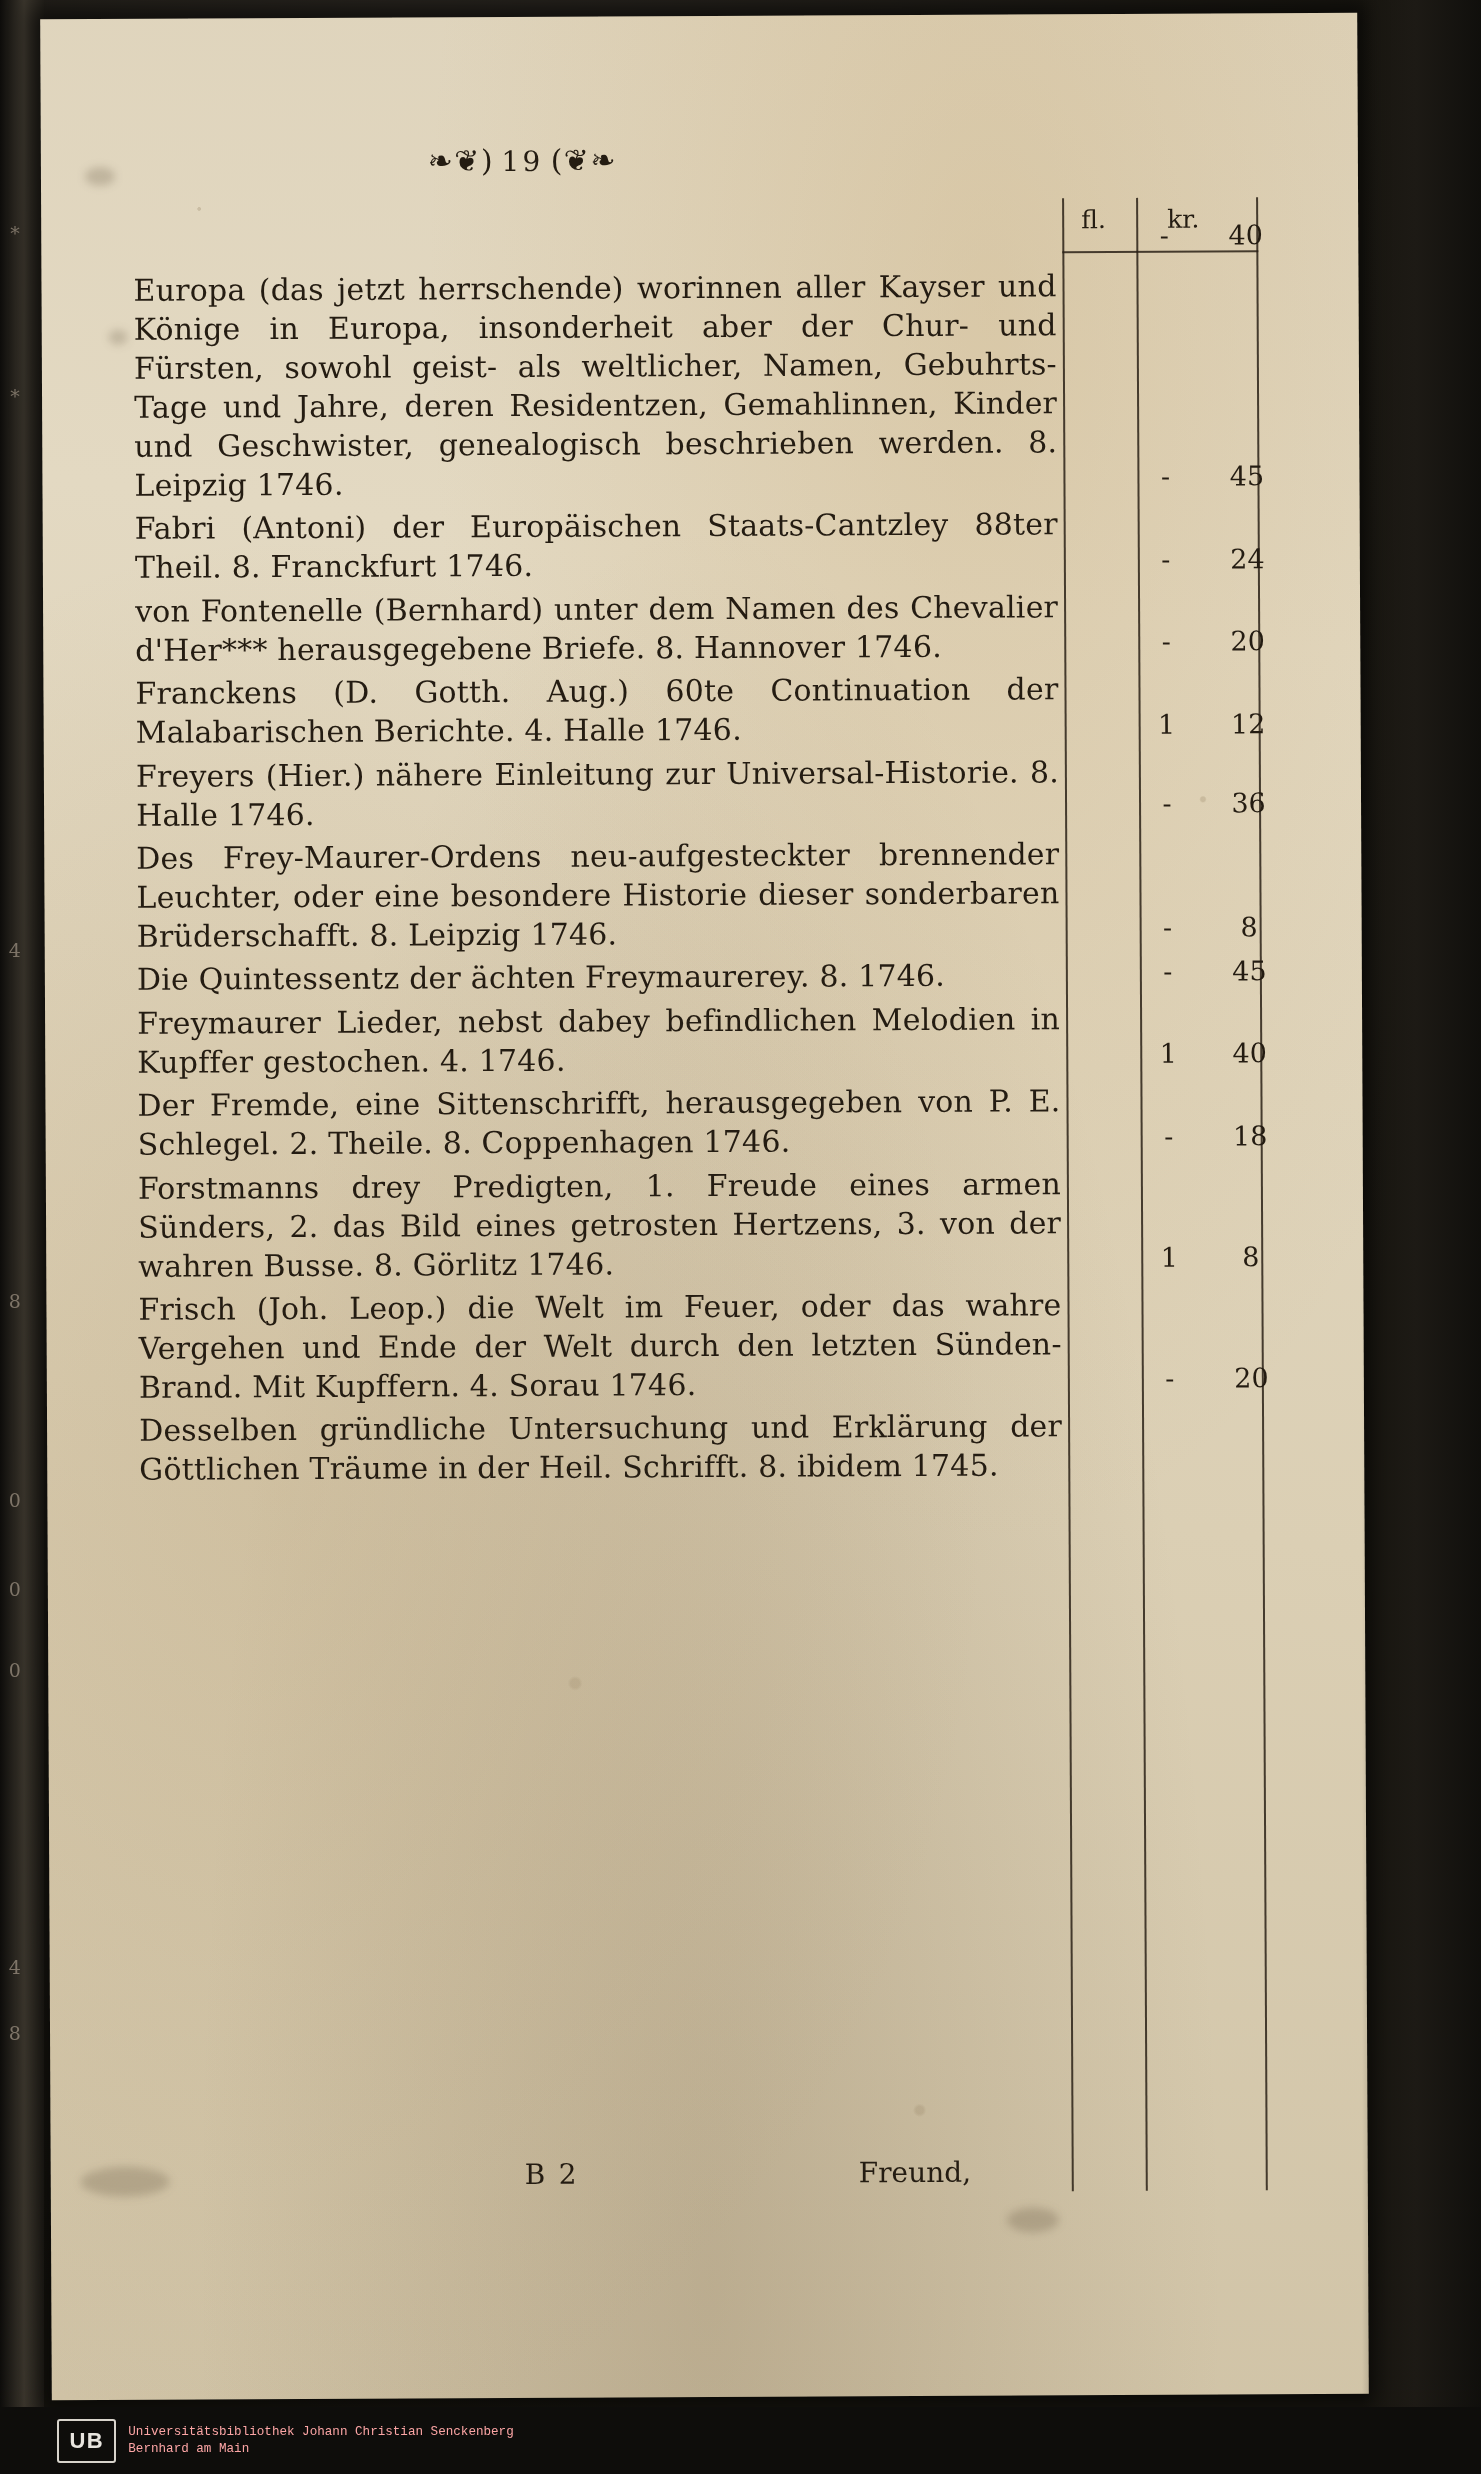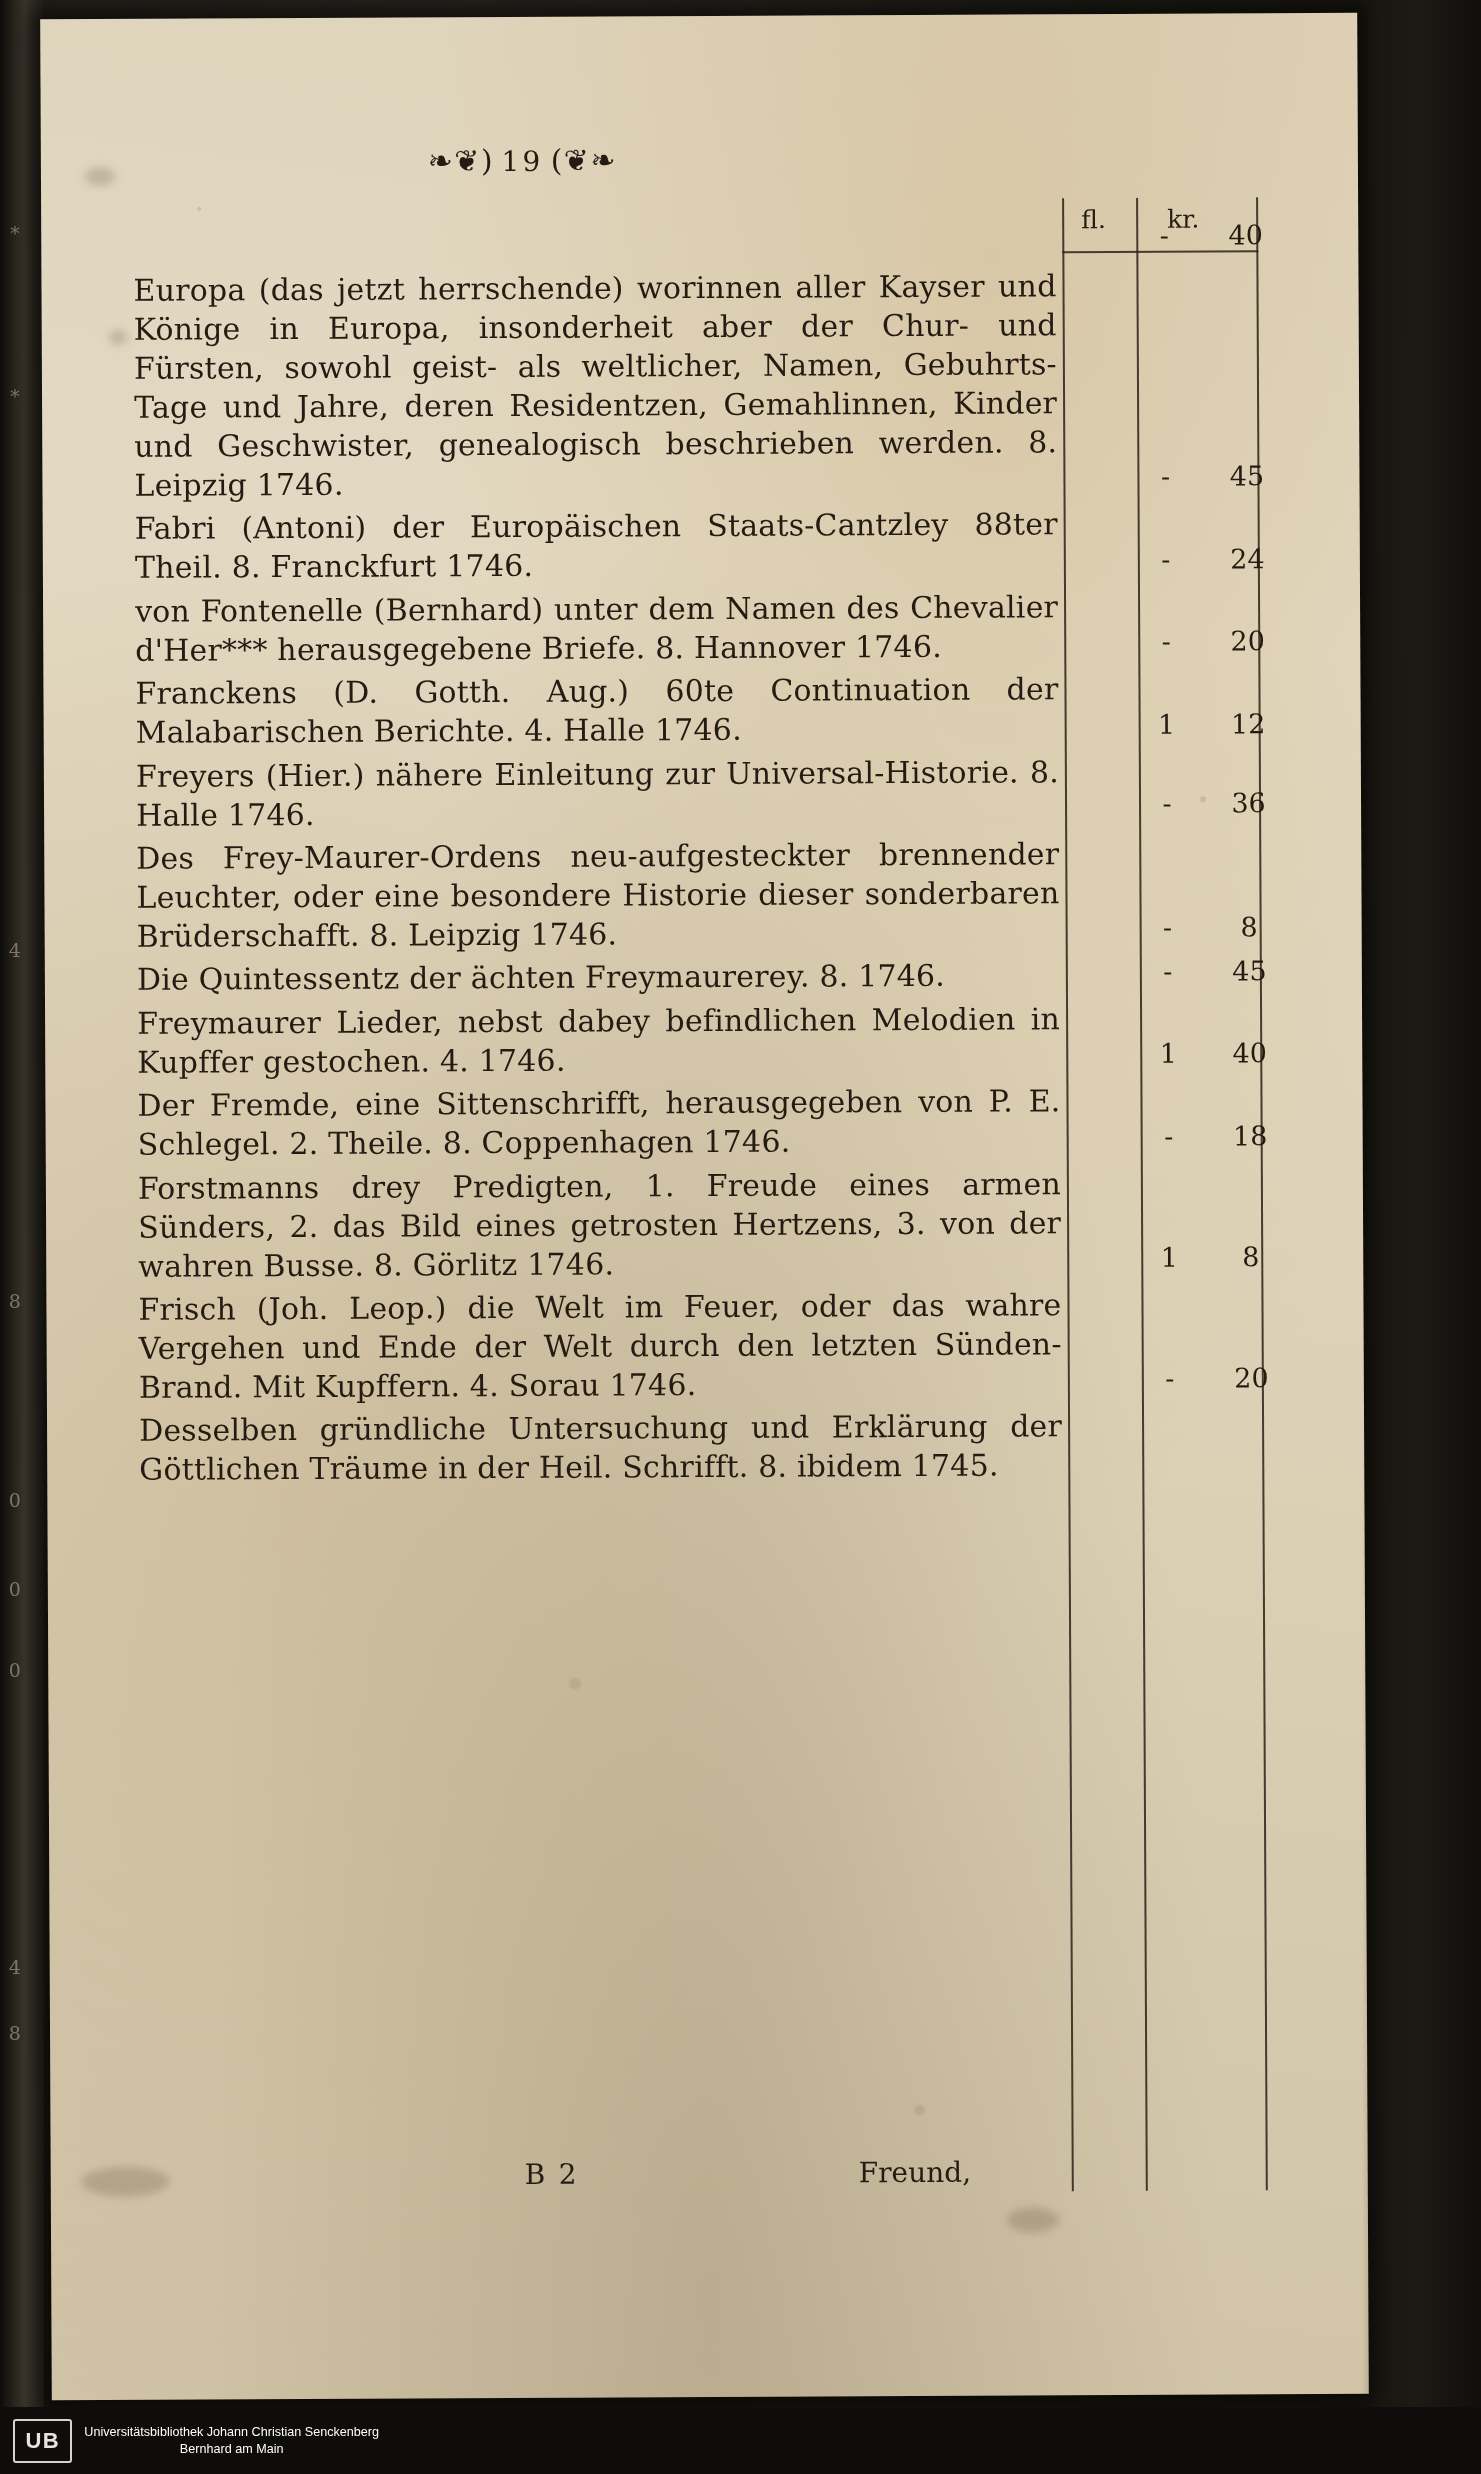--- a/index.html
+++ b/index.html
@@ -216,27 +216,27 @@
     border-radius: 3px;
     color: #e8e5df;
     font-family: "Liberation Sans", sans-serif;
     font-size: 22px;
     font-weight: bold;
     letter-spacing: 1.5px;
     display: flex;
     align-items: center;
     justify-content: center;
     margin-right: 12px;
+    margin-left: 44px;
   }
   #ub-text {
-    color: #ffffff;
-    font-family: Liberation Sans, sans-serif;
+    color: #fca5a5;
+    font-family: Liberation Mono, monospace;
     font-size: 12.6px;
     line-height: 1.35;
-    text-align: center;
   }
   #ub-text div { white-space: nowrap; }
 
   
   .smudge {
     position: absolute;
     border-radius: 50%;
     background: rgba(60,45,25,.20);
     filter: blur(4.4px);
     pointer-events: none;

